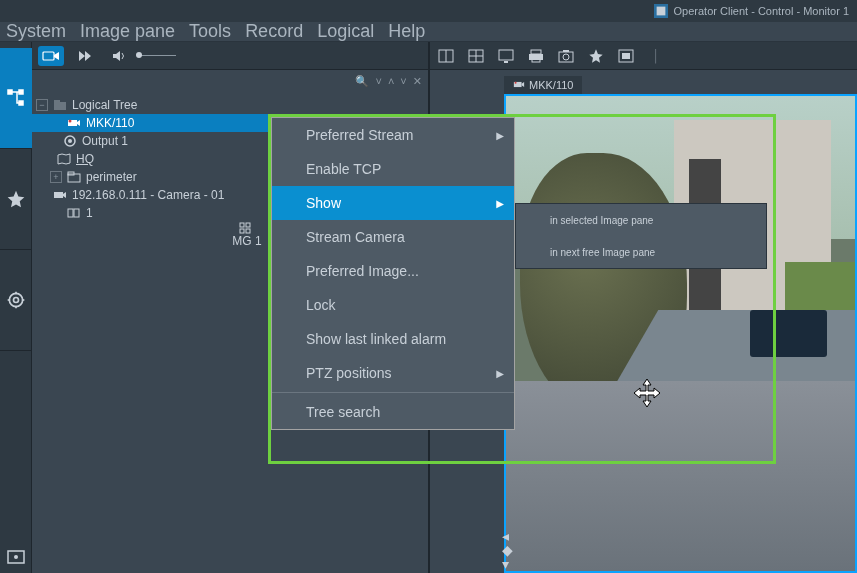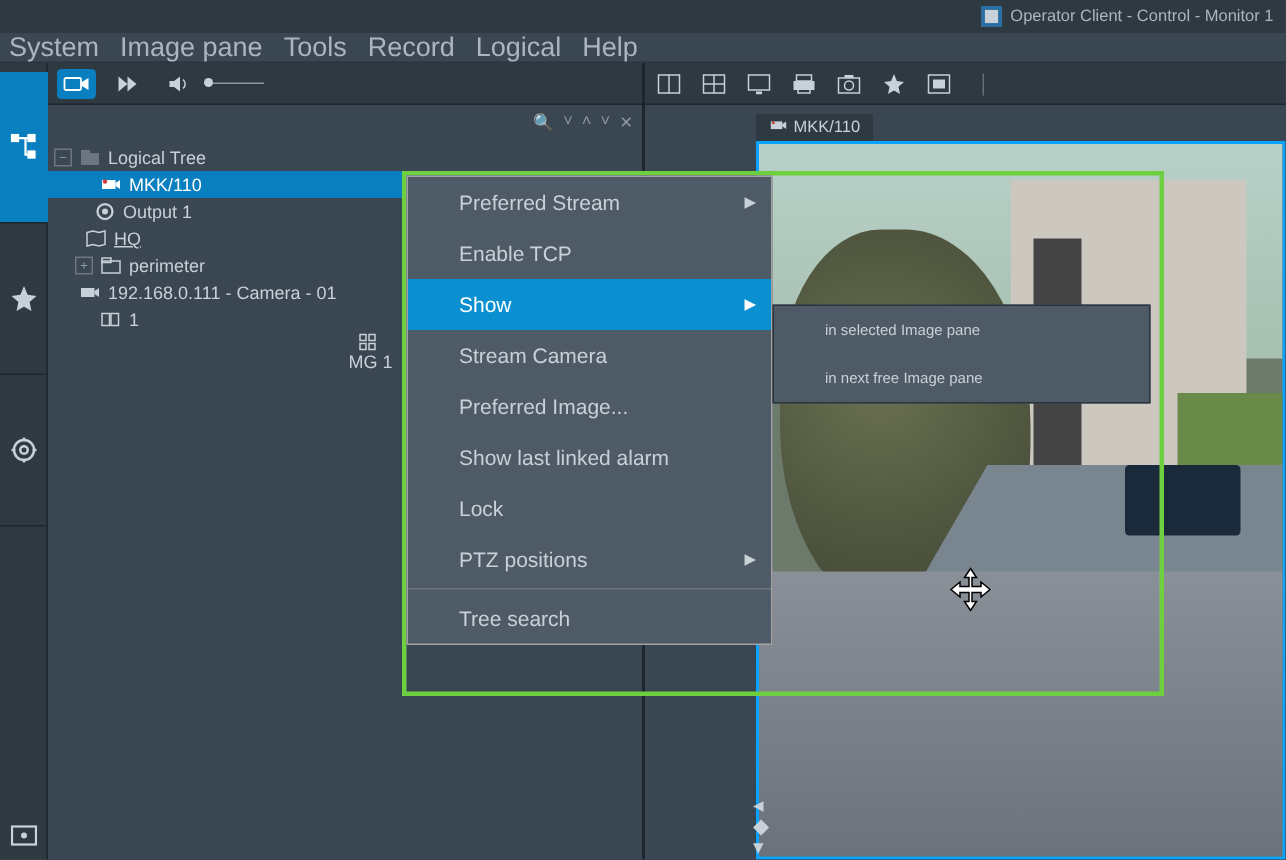--- a/index.html
+++ b/index.html
@@ -304,24 +304,24 @@
       <span>Show</span>
       <span class="arrow">▶</span>
     </div>
   <div class="mi">
       <span>Stream Camera</span>
     </div>
   <div class="mi">
       <span>Preferred Image...</span>
     </div>
   <div class="mi">
+      <span>Lock</span>
+    </div>
+  <div class="mi">
       <span>Show last linked alarm</span>
-    </div>
-  <div class="mi">
-      <span>Lock</span>
     </div>
   <div class="mi">
       <span>PTZ positions</span>
       <span class="arrow">▶</span>
     </div>
   <div class="sep"></div>
   <div class="mi">
       <span>Tree search</span>
     </div>
 </div>

